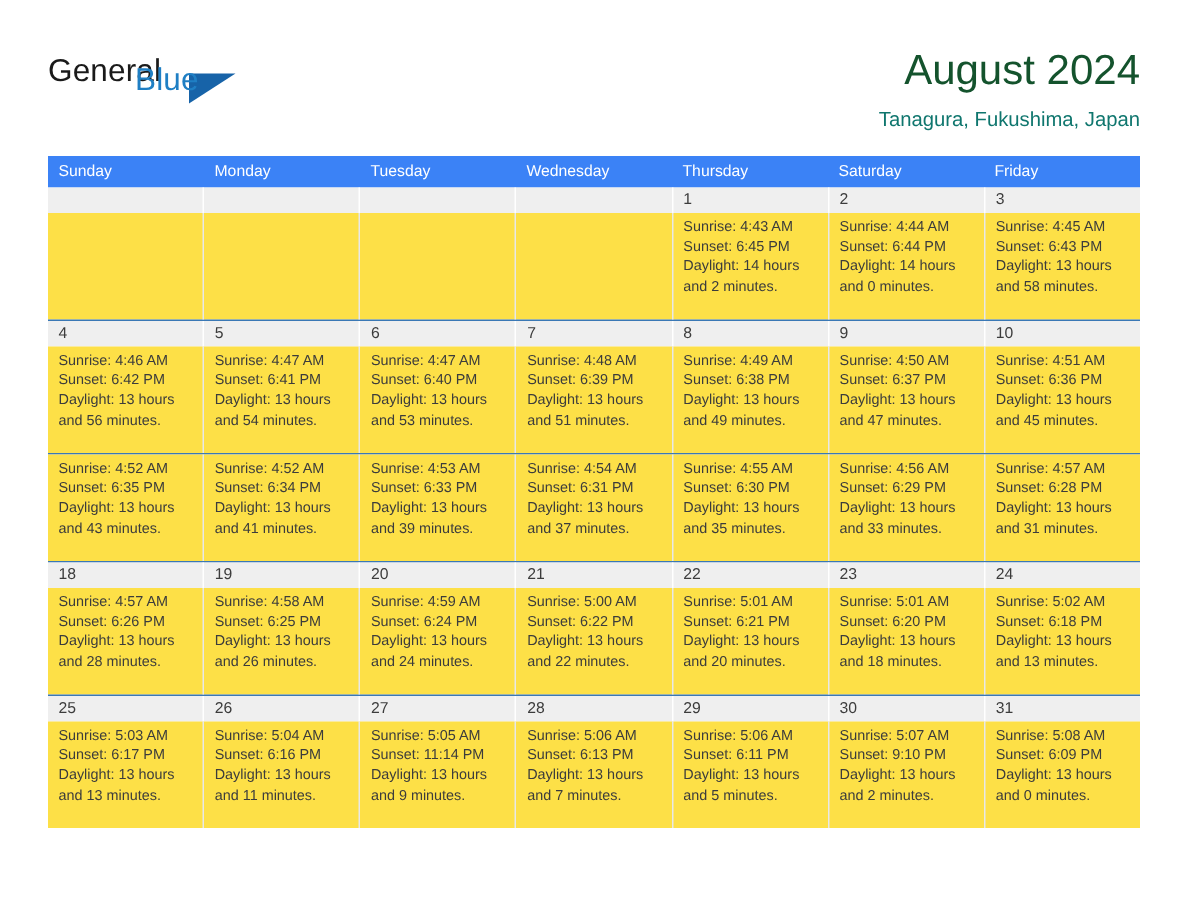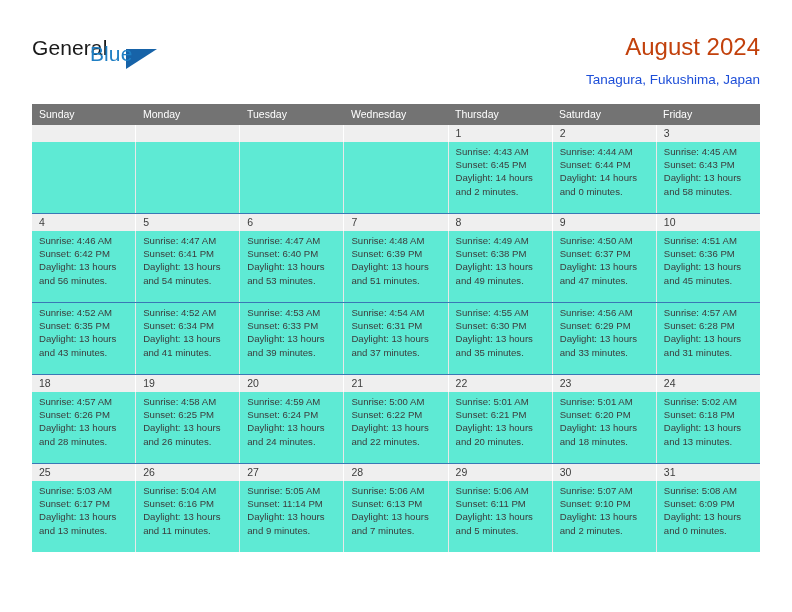--- a/index.html
+++ b/index.html
@@ -64,48 +64,48 @@
     border-bottom: 20px solid transparent;
   }
 
   .title-block {
     position: absolute;
     right: 32px;
     top: 30px;
     text-align: right;
   }
   .cal-title {
-    font-size: 24px;
-    color: #c2410c;
+    font-size: 28px;
+    color: #14532d;
     font-weight: normal;
     line-height: 34px;
     white-space: nowrap;
     font-family: "Liberation Sans", sans-serif;
   }
   .cal-subtitle {
     margin-top: 8px;
     font-size: 13.5px;
-    color: #1d4ed8;
+    color: #0f766e;
     line-height: 16px;
     white-space: nowrap;
     font-family: "Liberation Sans", sans-serif;
   }
 
   
   .calendar {
     position: absolute;
     left: 32px;
     top: 104px;
     width: 728px;
   }
   .weekday-row {
     display: flex;
     width: 728px;
     height: 21px;
-    background: #737373;
+    background: #3b82f6;
   }
   .weekday-cell {
     flex: 1 1 0;
     min-width: 0;
     color: #ffffff;
     font-size: 10.5px;
     line-height: 21px;
     padding-left: 7px;
     box-sizing: border-box;
     white-space: nowrap;
@@ -138,21 +138,21 @@
     white-space: nowrap;
     overflow: hidden;
   }
   .daynum-cell:last-child {
     border-right: none;
   }
   .detail-row {
     display: flex;
     width: 728px;
     height: 71px;
-    background: #5eead4;
+    background: #fde047;
   }
   .detail-cell {
     flex: 1 1 0;
     min-width: 0;
     box-sizing: border-box;
     padding: 3px 6px 0 7px;
     border-right: 1px solid #e8e8e8;
   }
   .detail-cell:last-child {
     border-right: none;

